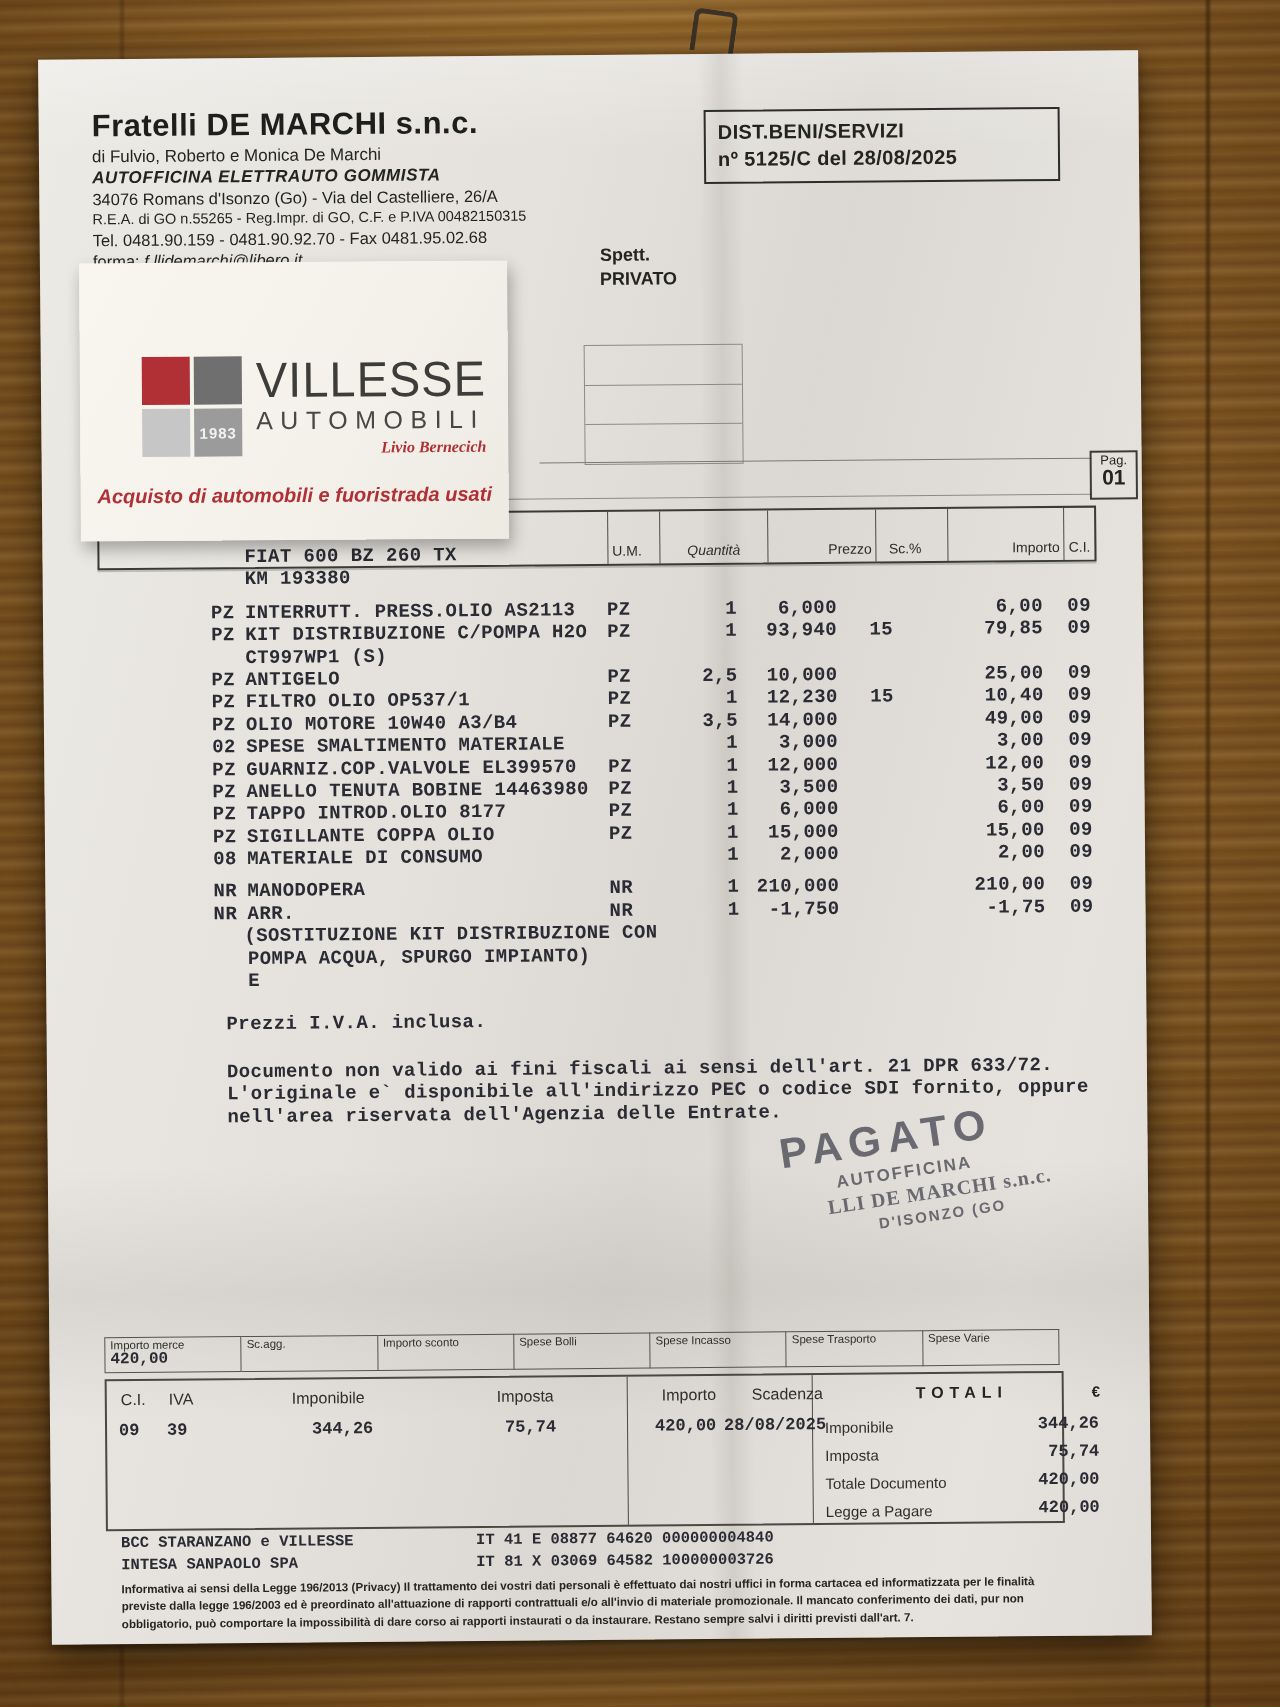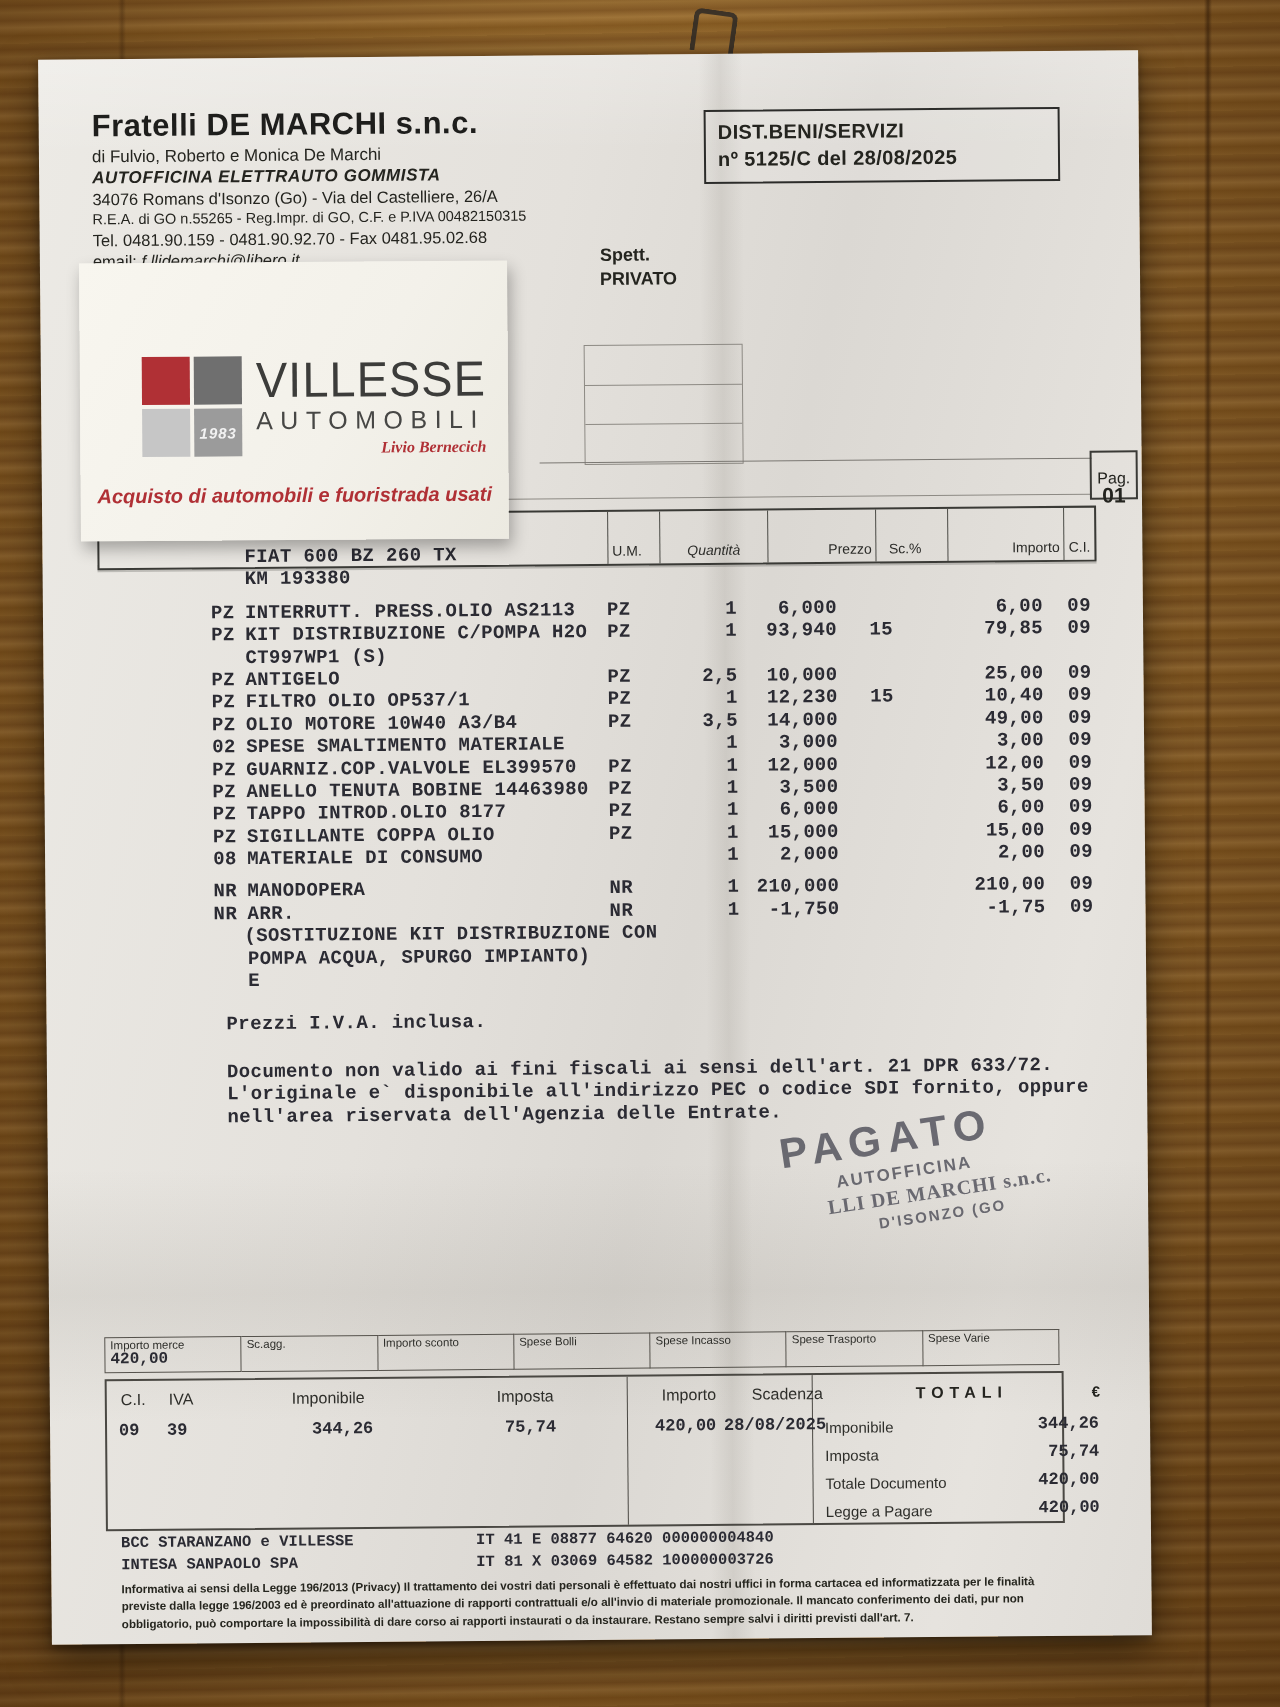--- a/index.html
+++ b/index.html
@@ -49,32 +49,32 @@
   .hline2{position:absolute;left:55px;top:443px;width:995px;height:0;border-top:1.5px solid #8d8a84;}
 
   
   .card{
     position:absolute;left:35px;top:207px;width:428px;height:278px;z-index:6;
     background:linear-gradient(120deg,#f8f6ef 0%,#f3f1ea 60%,#eceae1 100%);
     box-shadow:3px 8px 16px rgba(0,0,0,.30);
     transform:rotate(-0.4deg);
   }
   .logo-row{position:absolute;left:62px;top:94px;display:flex;align-items:flex-start;}
-  .squares{width:100px;height:100px;display:grid;grid-template-columns:48px 48px;grid-template-rows:48px 48px;gap:4px;font-style:italic;}
+  .squares{width:100px;height:100px;display:grid;grid-template-columns:48px 48px;grid-template-rows:48px 48px;gap:4px;}
   .sq{width:48px;height:48px;}
   .sq-year{display:flex;align-items:center;justify-content:center;color:#f2f2f2;font-size:15px;font-weight:bold;letter-spacing:1px;}
   .wordmark{margin-left:14px;}
   .brand1{font-size:47px;line-height:1;color:#3c3c3a;letter-spacing:1px;transform:scaleY(1.05);}
   .brand2{font-size:25px;color:#474745;letter-spacing:7.5px;margin-top:3px;}
   .owner{font-family:"Liberation Serif", serif;font-style:italic;font-weight:bold;font-size:16px;text-align:right;margin-top:4px;}
   .tagline{position:absolute;left:0;right:0;top:222px;text-align:center;font-style:italic;font-weight:bold;font-size:20px;}
 
   
   .pagbox{position:absolute;left:1048px;top:400px;width:44px;height:45px;border:2px solid #3a3a36;text-align:center;}
-  .pag-l{font-size:16px;line-height:12px;margin-top:20px;}
+  .pag-l{font-size:13px;line-height:12px;margin-top:2px;}
   .pag-v{font-size:21px;font-weight:bold;line-height:22px;}
   .head-band{position:absolute;left:55px;top:455px;width:995px;height:52px;border:2px solid #3a3a36;box-shadow:0 2px 0 rgba(60,60,55,.25);display:flex;}
   .hcell{border-left:1.5px solid #4a4a45;display:flex;align-items:flex-end;padding:0 4px 5px;font-size:14px;color:#2b2b28;}
   .hcell:first-child{border-left:none;}
   .hc-desc{width:480px;}
   .hc-um{width:44px;margin-left:32px;}
   .hc-qta{width:102px;justify-content:center;font-style:italic;}
   .hc-prezzo{width:102px;justify-content:flex-end;}
   .hc-sc{width:56px;padding-left:12px;}
   .hc-importo{width:110px;justify-content:flex-end;}
@@ -135,21 +135,21 @@
 
 <div class="paper">
 
   <div class="company">
     <div class="co-name">Fratelli DE MARCHI s.n.c.</div>
     <div class="co-sub">di Fulvio, Roberto e Monica De Marchi</div>
     <div class="co-act">AUTOFFICINA  ELETTRAUTO  GOMMISTA</div>
     <div class="co-line">34076 Romans d'Isonzo (Go) - Via del Castelliere, 26/A</div>
     <div class="co-small">R.E.A. di GO n.55265 - Reg.Impr. di GO, C.F. e P.IVA 00482150315</div>
     <div class="co-line">Tel. 0481.90.159 - 0481.90.92.70 - Fax 0481.95.02.68</div>
-    <div class="co-line co-mail"><span>email:</span> <i>f.llidemarchi@libero.it</i></div>
+    <div class="co-line co-mail"><span>forma:</span> <i>f.llidemarchi@libero.it</i></div>
   </div>
 
   <div class="docbox">
     <div>DIST.BENI/SERVIZI</div>
     <div>nº 5125/C  del  28/08/2025</div>
   </div>
 
   <div class="recipient">
     <div>Spett.</div>
     <div>PRIVATO</div>

